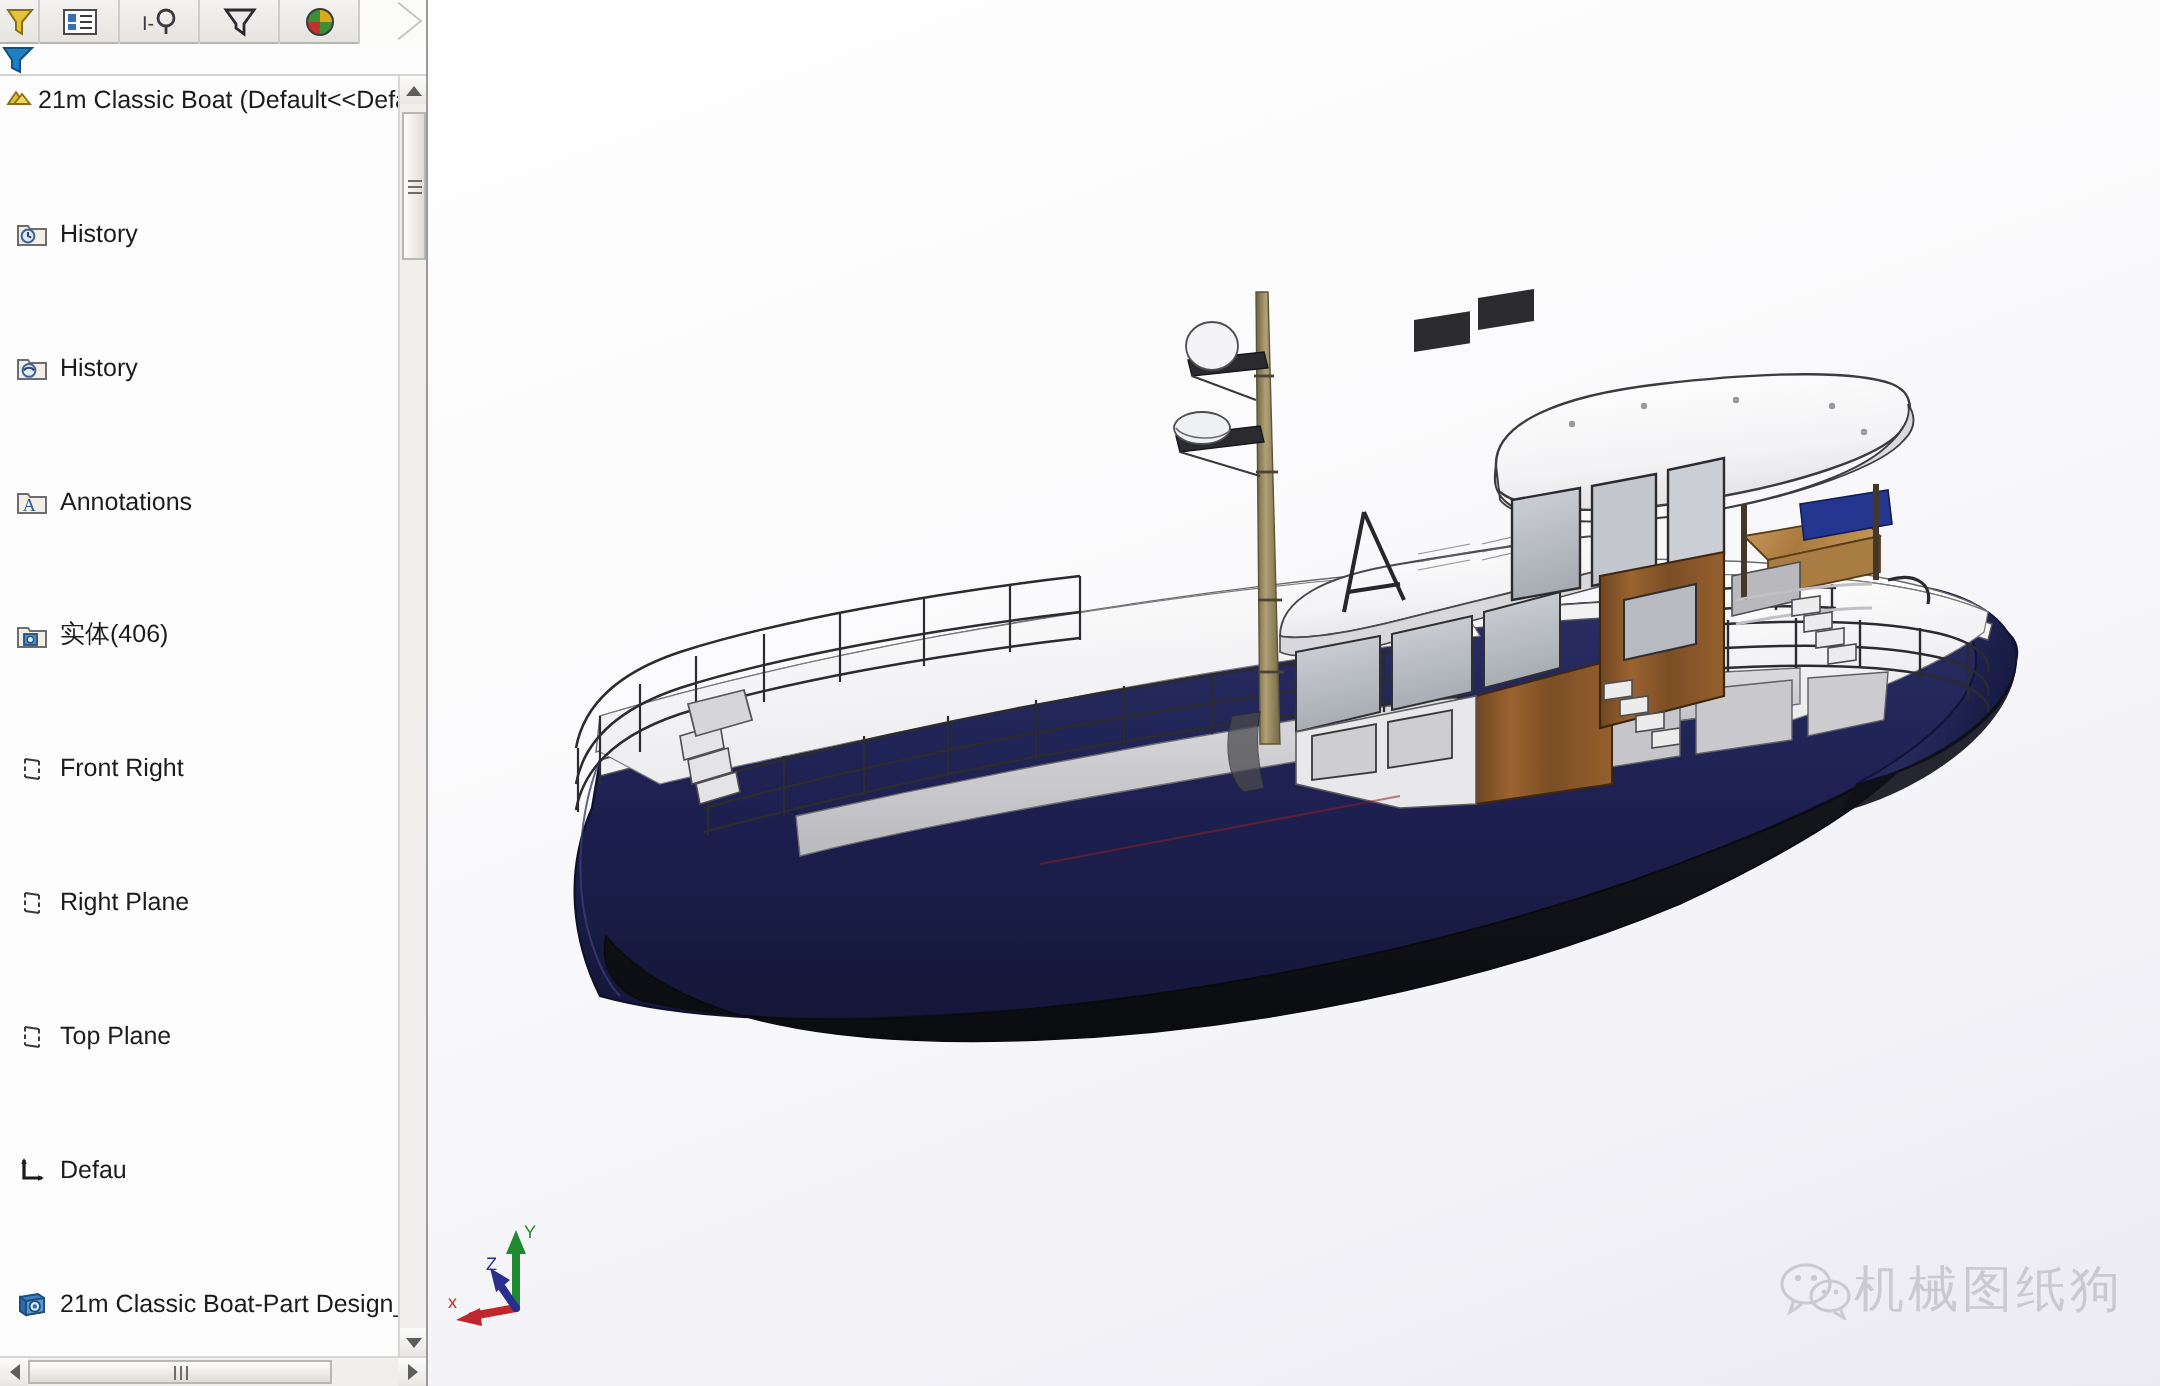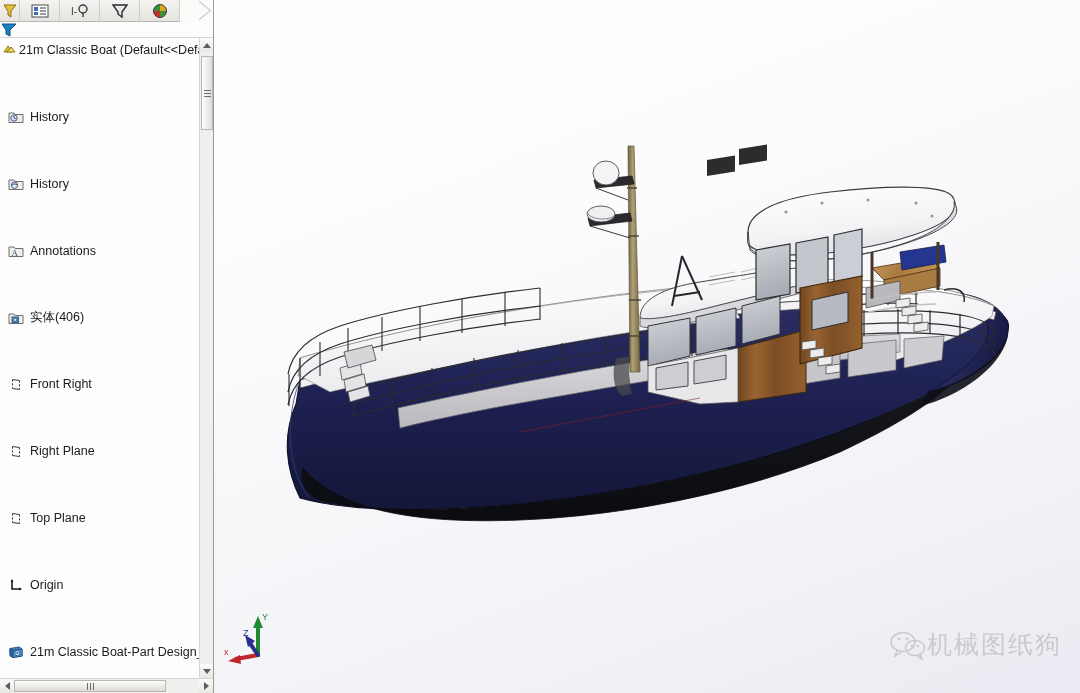--- a/index.html
+++ b/index.html
@@ -587,21 +587,21 @@
         </div>
 
         <div class="row indent">
           <span class="ico">
             <svg width="14" height="14" viewBox="0 0 14 14">
               <path d="M3,2 L3,11 L12,11" fill="none" stroke="#1b1b1b" stroke-width="1.6"></path>
               <polygon points="3,1 1.6,4 4.4,4" fill="#1b1b1b"></polygon>
               <polygon points="13,11 10,9.6 10,12.4" fill="#1b1b1b"></polygon>
             </svg>
           </span>
-          <span class="lbl">Origin</span>
+          <span class="lbl">Defau</span>
         </div>
 
         <div id="parts">
             <div class="row indent">
               <span class="ico">
                 <svg width="16" height="14" viewBox="0 0 16 14">
                   <path d="M2,3.5 L11,2 L14,4 L14,11 L5,12.5 L2,10.5 Z" fill="#3f7fc0" stroke="#1d4b7d" stroke-width="0.9"></path>
                   <path d="M2,3.5 L5,5.5 L5,12.5 L2,10.5 Z" fill="#2e6ba8" stroke="#1d4b7d" stroke-width="0.9"></path>
                   <path d="M5,5.5 L14,4 L14,11 L5,12.5 Z" fill="#5a9ad4" stroke="#1d4b7d" stroke-width="0.9"></path>
                   <circle cx="9.4" cy="8.2" r="2.6" fill="#dceaf7" stroke="#1d4b7d" stroke-width="0.9"></circle>

